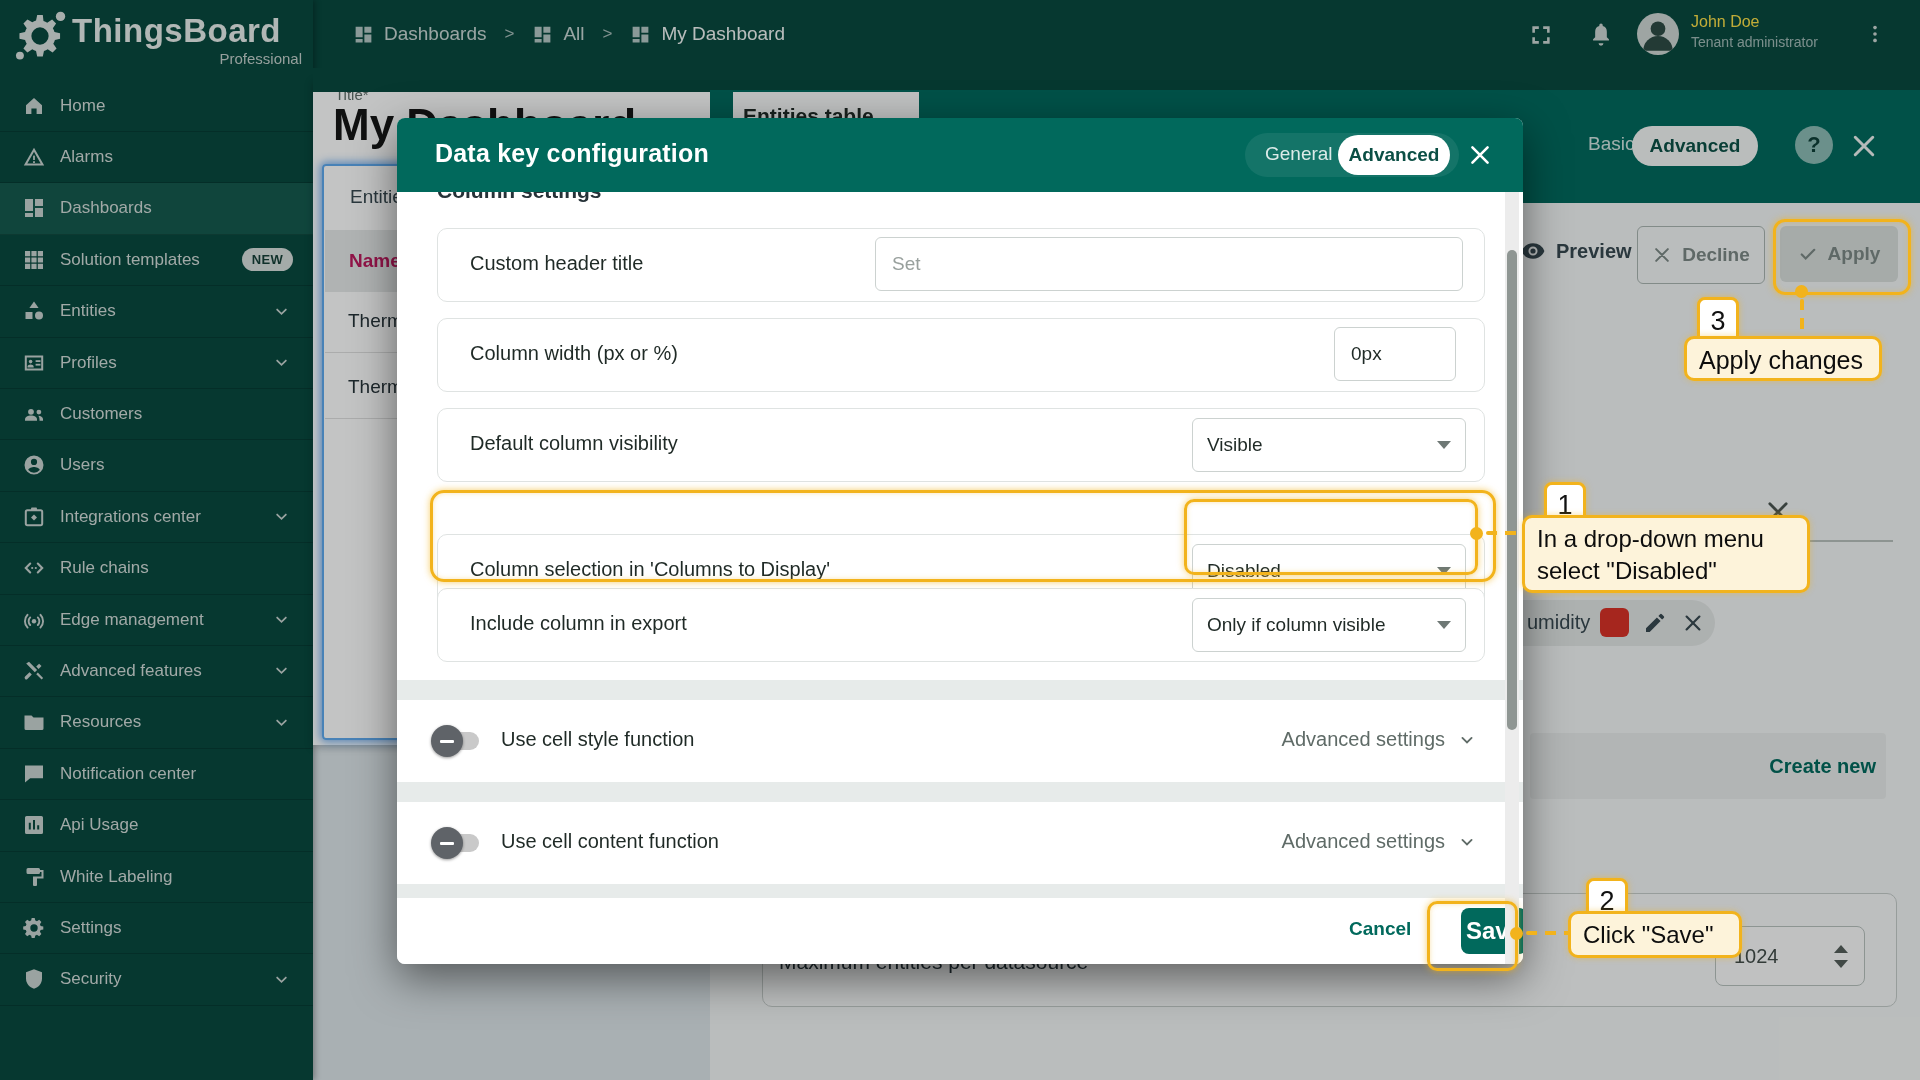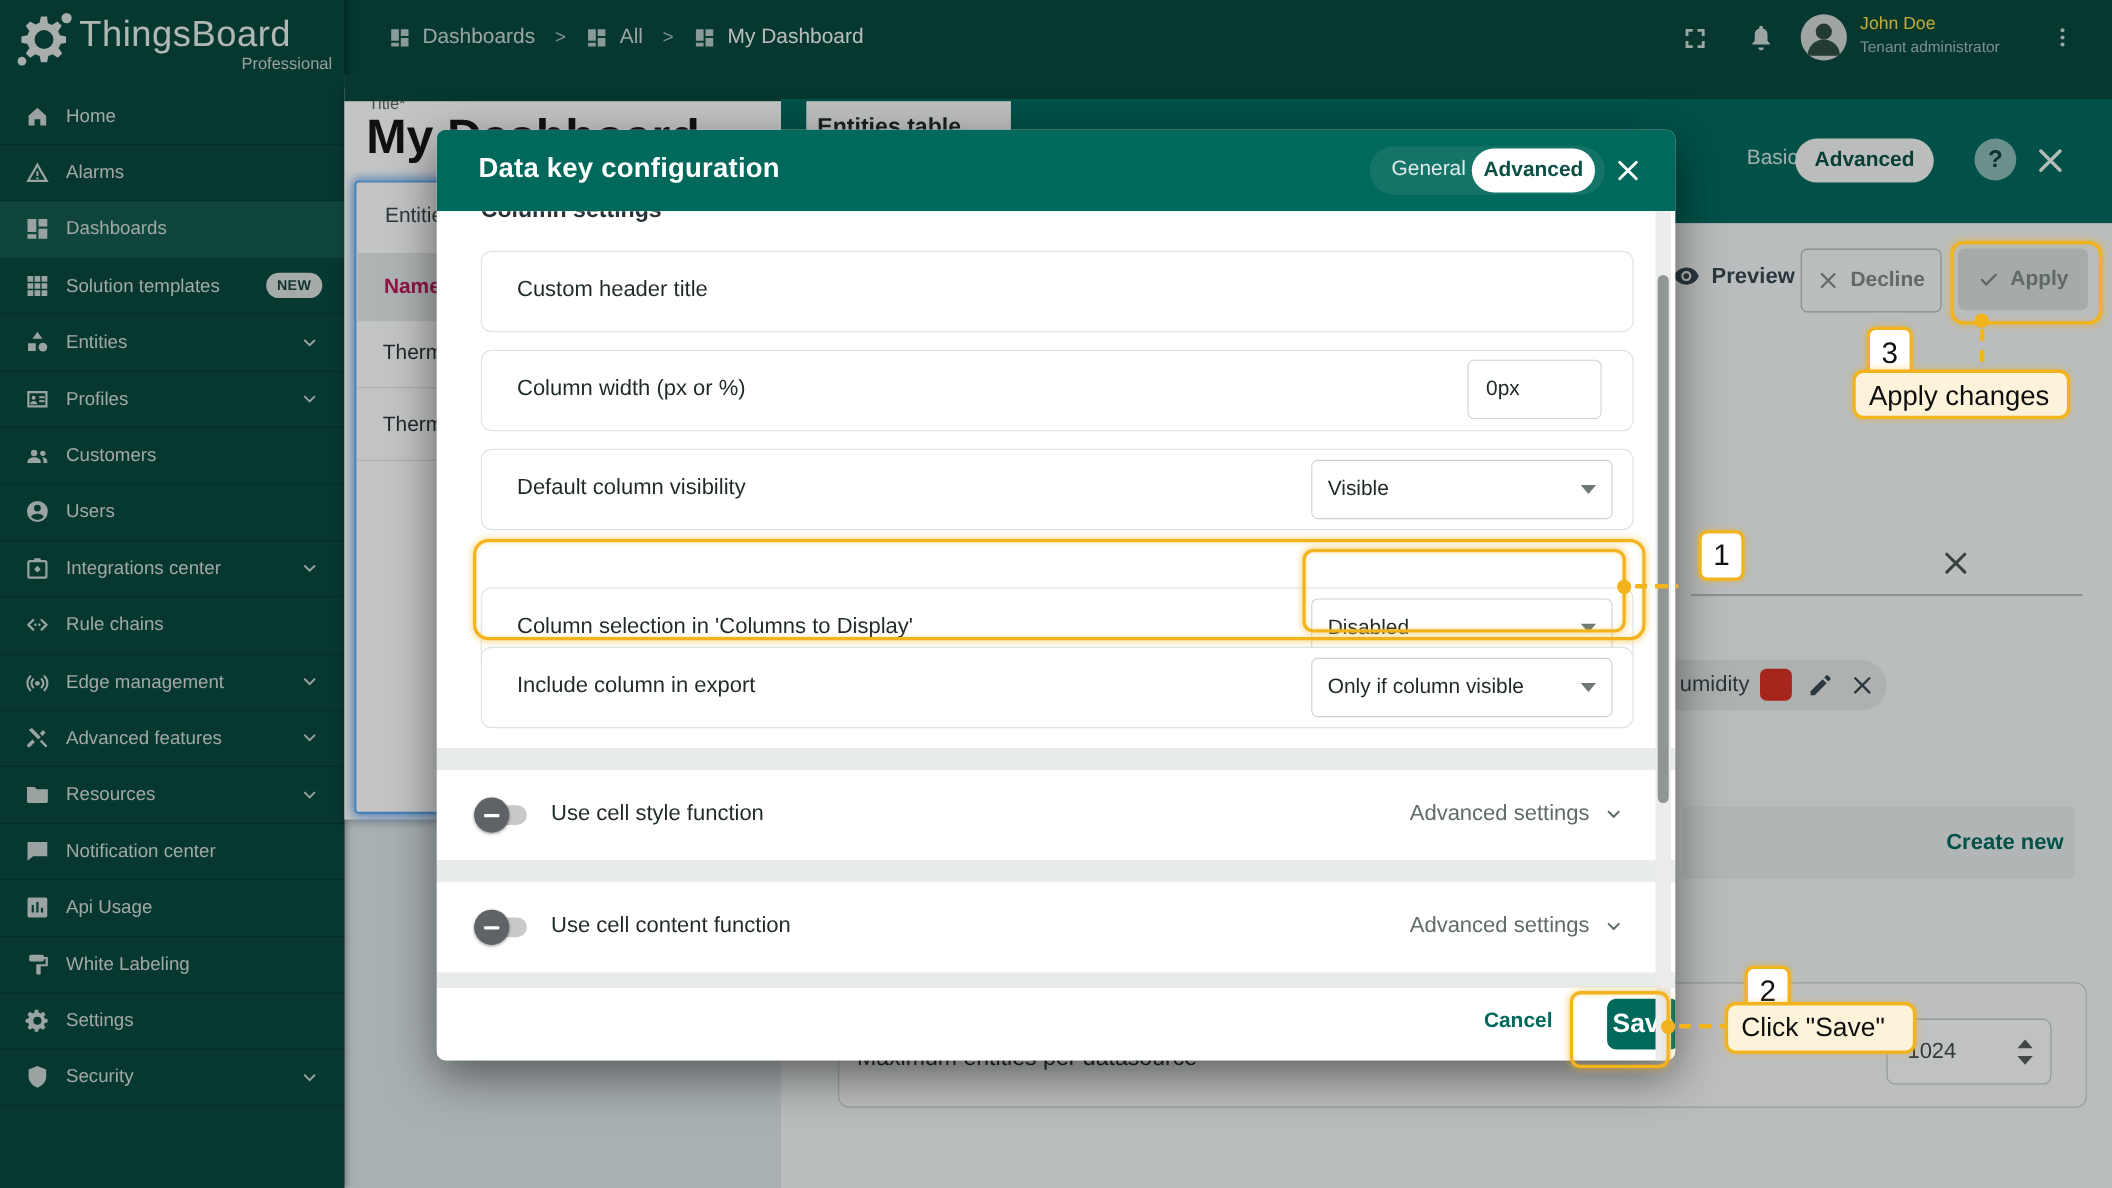--- a/index.html
+++ b/index.html
@@ -8,21 +8,21 @@
          -webkit-font-smoothing:antialiased;}
   .abs{position:absolute;}
   svg{display:block;}
 
   
   .canvas-bg{left:313px;top:68px;width:1607px;height:1012px;background:#dde5e9;}
   .topbar{left:313px;top:0;width:1607px;height:68px;background:#07473D;}
   .sidebar{left:0;top:0;width:313px;height:1080px;background:#07473D;box-shadow:2px 0 6px rgba(0,0,0,.3);}
   .logo-row{position:absolute;left:0;top:0;width:313px;height:76px;}
   .logo-icon{position:absolute;left:12px;top:8px;width:56px;height:56px;color:#dbe3e0;}
-  .brand-name{position:absolute;left:72px;top:12px;font-size:33px;font-weight:400;color:#e8eeec;letter-spacing:.5px;}
+  .brand-name{position:absolute;left:72px;top:12px;font-size:33px;font-weight:700;color:#e8eeec;letter-spacing:.5px;}
   .brand-edition{position:absolute;left:80px;top:50px;width:222px;text-align:right;font-size:15px;color:#c4d0cc;}
   .sb-items{position:absolute;left:0;top:80px;width:313px;}
   .sb-item{position:absolute;left:0;width:313px;height:51px;display:flex;align-items:center;
            border-bottom:1px solid rgba(0,0,0,.18);cursor:pointer;}
   .sb-item.active{background:#14594D;}
   .sb-icon{width:24px;height:24px;margin-left:22px;color:#c9d4d1;flex:none;}
   .sb-label{margin-left:14px;font-size:17px;font-weight:500;color:#d3dcd9;white-space:nowrap;}
   .sb-badge{position:absolute;right:20px;background:#d7dedc;color:#143f36;font-size:13px;font-weight:700;
             padding:4px 10px;border-radius:12px;letter-spacing:.3px;}
   .sb-chevron{position:absolute;right:22px;width:19px;height:19px;color:#c9d4d1;}
@@ -515,20 +515,21 @@
         </span>
     </div>
     <div class="m-body">
       <div class="m-section1">
         <div class="m-heading-clip">
           <span class="m-heading">Column settings</span>
         </div>
         <div id="cfg-rows">
             <div class="cfg-row" style="top: 36px;">
               <span class="cfg-label">Custom header title</span>
+              <input class="cfg-input" style="left: 437px; width: 588px;" placeholder="Set">
             </div>
             <div class="cfg-row" style="top: 126px;">
               <span class="cfg-label">Column width (px or %)</span>
               <input class="cfg-input" style="left: 896px; width: 122px;" value="0px">
             </div>
             <div class="cfg-row" style="top: 216px;">
               <span class="cfg-label">Default column visibility</span>
               <div class="cfg-select" style="left:754px;">
                 <span class="val">Visible</span>
                 <span class="caret"></span>
@@ -589,20 +590,21 @@
     </div>
     <div class="m-scroll-track"></div>
     <div class="m-scroll-thumb"></div>
   </div>
 
   <div class="abs hl hl-ring" style="left:430px;top:490px;width:1060px;height:86px;border-radius:14px;"></div>
   <div class="abs hl hl-ring" style="left:1184px;top:499px;width:288px;height:70px;border-radius:10px;"></div>
   <div class="abs hl co-dot" style="left:1470px;top:527px;"></div>
   <div class="abs hl dash-h" style="left:1486px;top:531px;width:40px;"></div>
   <div class="abs hl co-num" style="left:1544px;top:482px;width:36px;height:40px;">1</div>
+  <div class="abs hl co-text" style="left:1522px;top:515px;width:288px;height:78px;">In a drop-down menu select "Disabled"</div>
 
   <div class="abs hl hl-ring" style="left:1427px;top:901px;width:85px;height:64px;border-radius:10px;"></div>
   <div class="abs hl co-dot" style="left:1510px;top:927px;"></div>
   <div class="abs hl dash-h" style="left:1526px;top:931px;width:44px;"></div>
   <div class="abs hl co-num" style="left:1586px;top:878px;width:36px;height:40px;">2</div>
   <div class="abs hl co-text" style="left:1568px;top:911px;width:174px;height:47px;">Click "Save"</div>
 
   <div class="abs hl hl-ring" style="left:1773px;top:219px;width:132px;height:70px;"></div>
   <div class="abs hl co-dot" style="left:1795px;top:285px;"></div>
   <div class="abs hl dash-v" style="left:1800px;top:299px;height:38px;"></div>

